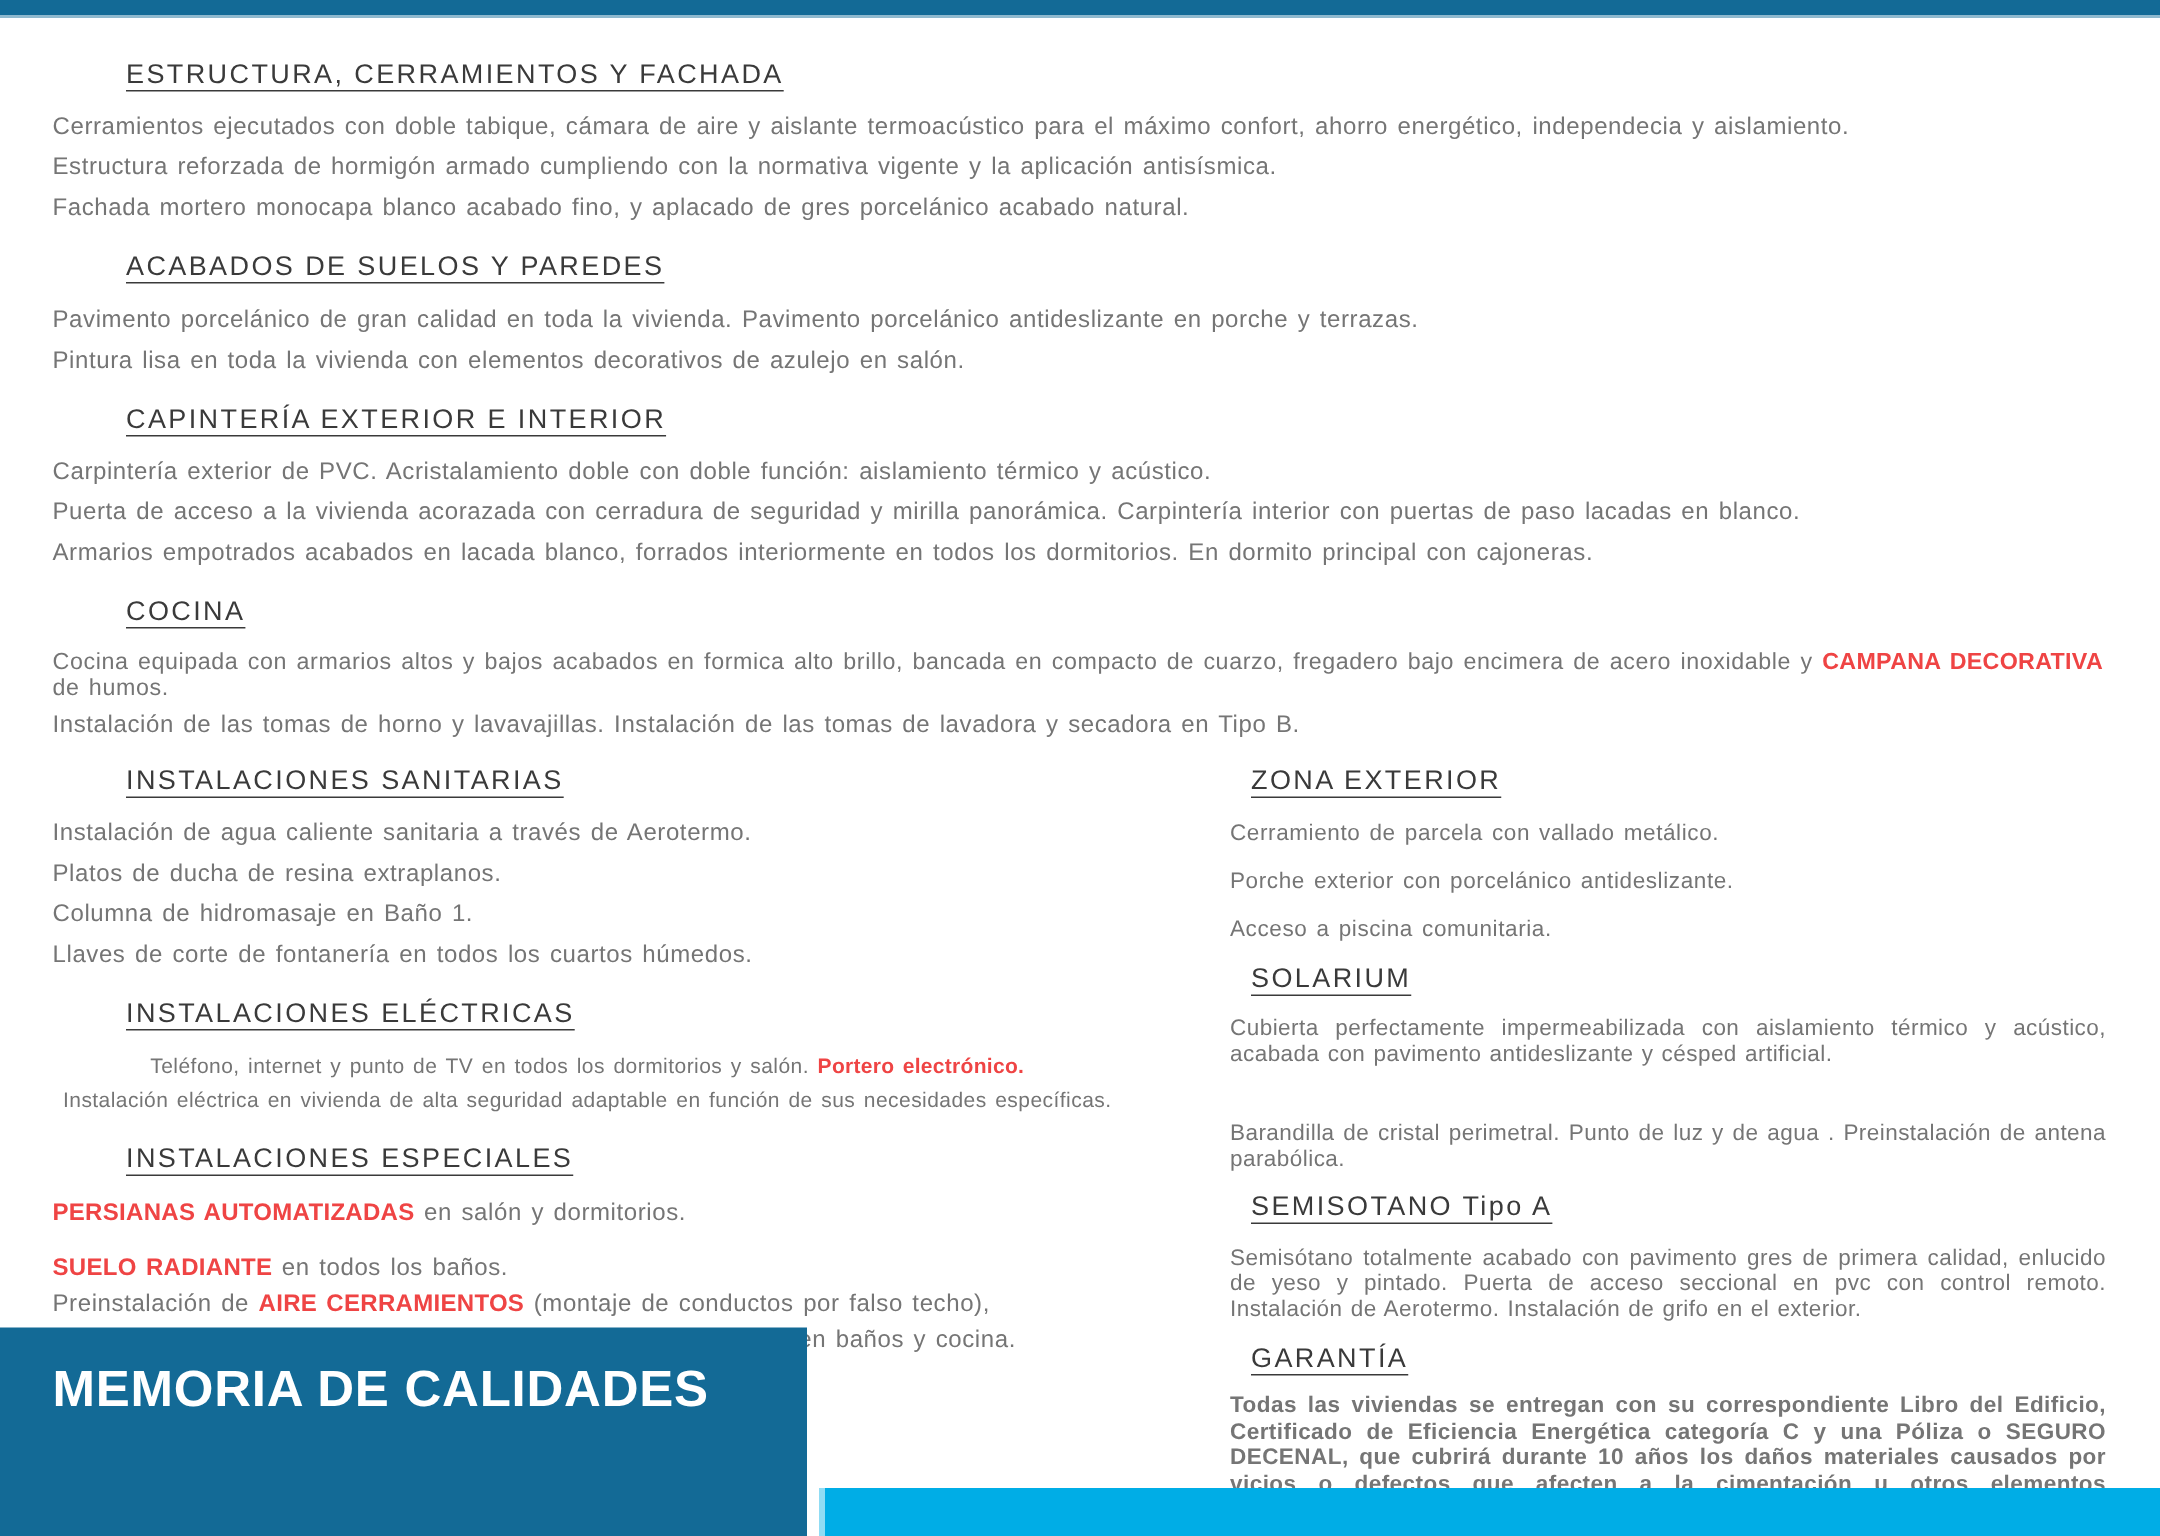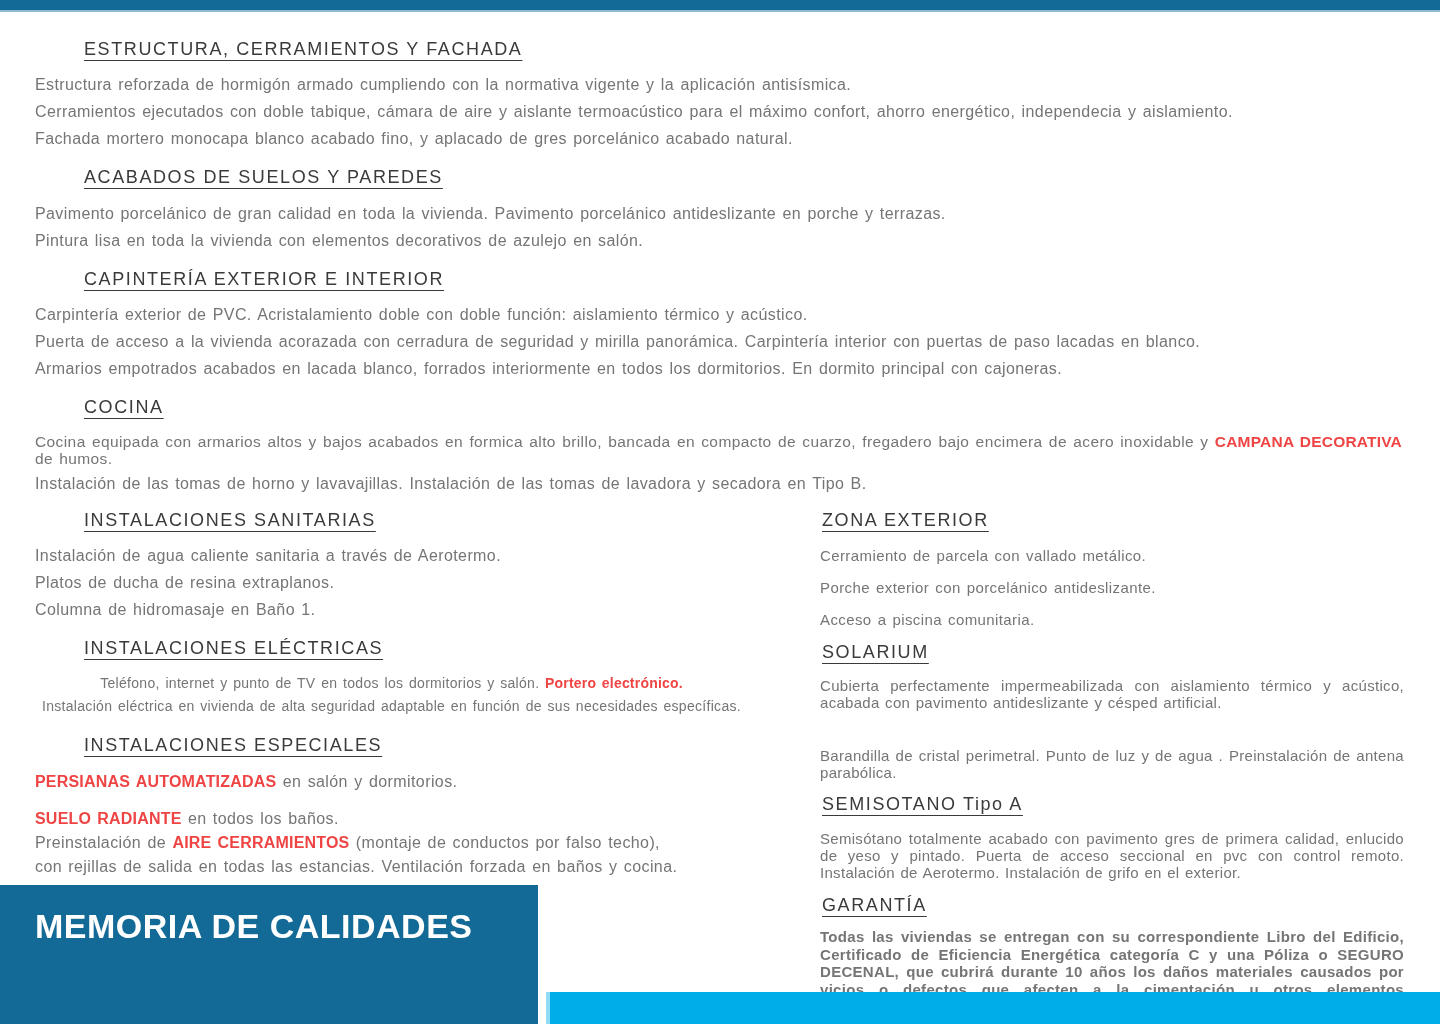--- a/index.html
+++ b/index.html
@@ -25,21 +25,21 @@
   }
   section{margin-bottom:16px;}
   section.cocina{margin-bottom:14px;}
   p.justify{text-align:justify;}
   p.cocina-p1{font-size:15.5px;line-height:17px;margin-bottom:6px;}
   .rb{font-weight:700;color:#ef4444;letter-spacing:0.2px;}
   
   .columns{display:flex;align-items:flex-start;}
   .col-left{flex:0 0 786px;width:786px;}
   .col-right{flex:1;margin-right:36px;}
-  .col-right h2{margin-left:36px;}
+  .col-right h2{margin-left:48px;}
   .col-right p.body{margin-left:34px;margin-right:0;}
   
   p.small{font-size:14px;line-height:20px;margin-bottom:3px;letter-spacing:0.3px;text-align:center;}
   section.electricas{margin-bottom:18px;}
   p.esp1{margin-bottom:14px;}
   p.esp-line{line-height:24px;margin-bottom:0;}
   
   p.zona{font-size:15px;line-height:21px;margin-bottom:11px;}
   section.zona-sec{margin-bottom:10px;}
   p.rj{font-size:15px;line-height:17px;letter-spacing:0.3px;word-spacing:1px;margin-bottom:0;}
@@ -64,22 +64,22 @@
 </style>
 </head>
 <body>
 
 <div class="topbar"></div>
 
 <main class="content">
 
   <section>
     <h2>ESTRUCTURA, CERRAMIENTOS Y FACHADA</h2>
+    <p class="body">Cerramientos ejecutados con doble tabique, cámara de aire y aislante termoacústico para el máximo confort, ahorro energético, independecia y aislamiento.</p>
     <p class="body">Estructura reforzada de hormigón armado cumpliendo con la normativa vigente y la aplicación antisísmica.</p>
-    <p class="body">Cerramientos ejecutados con doble tabique, cámara de aire y aislante termoacústico para el máximo confort, ahorro energético, independecia y aislamiento.</p>
     <p class="body">Fachada mortero monocapa blanco acabado fino, y aplacado de gres porcelánico acabado natural.</p>
   </section>
 
   <section>
     <h2>ACABADOS DE SUELOS Y PAREDES</h2>
     <p class="body">Pavimento porcelánico de gran calidad en toda la vivienda. Pavimento porcelánico antideslizante en porche y terrazas.</p>
     <p class="body">Pintura lisa en toda la vivienda con elementos decorativos de azulejo en salón.</p>
   </section>
 
   <section>
@@ -97,20 +97,21 @@
 
   <div class="columns">
 
     <div class="col-left">
 
       <section>
         <h2>INSTALACIONES SANITARIAS</h2>
         <p class="body">Instalación de agua caliente sanitaria a través de Aerotermo.</p>
         <p class="body">Platos de ducha de resina extraplanos.</p>
         <p class="body">Columna de hidromasaje en Baño 1.</p>
+        <p class="body">Llaves de corte de fontanería en todos los cuartos húmedos.</p>
       </section>
 
       <section class="electricas">
         <h2>INSTALACIONES ELÉCTRICAS</h2>
         <p class="body small">Teléfono, internet y punto de TV en todos los dormitorios y salón. <span class="rb">Portero electrónico.</span></p>
         <p class="body small">Instalación eléctrica en vivienda de alta seguridad adaptable en función de sus necesidades específicas.</p>
       </section>
 
       <section>
         <h2>INSTALACIONES ESPECIALES</h2>

